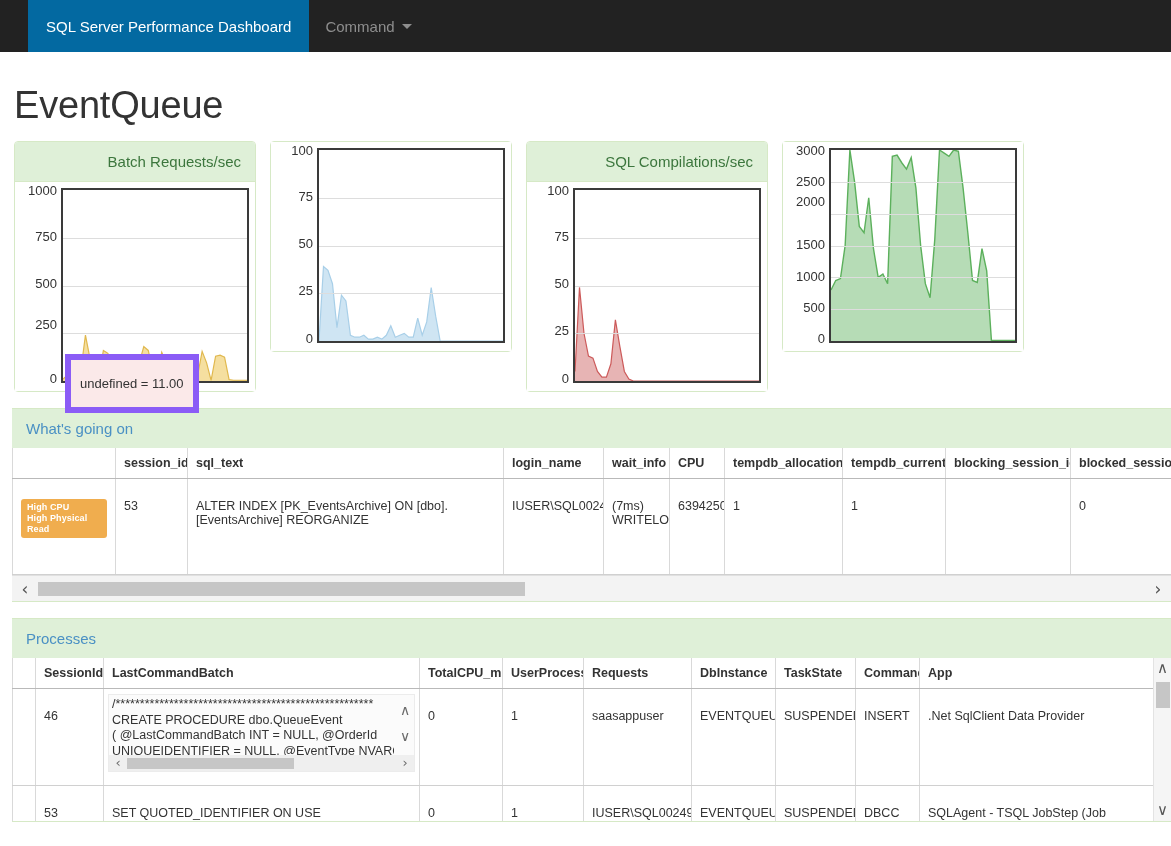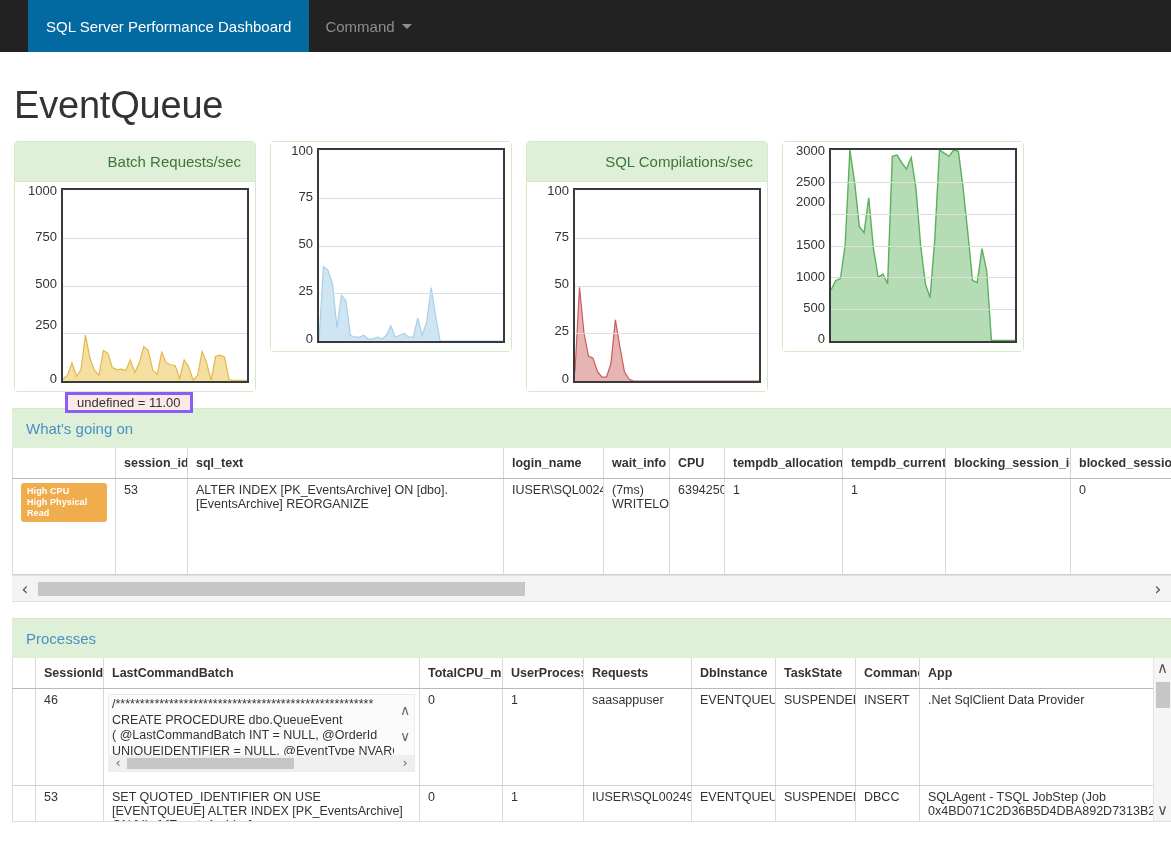--- a/index.html
+++ b/index.html
@@ -113,24 +113,24 @@
     overflow: hidden;
   }
   .plot svg { display: block; width: 100%; height: 100%; }
   .gridline {
     position: absolute; left: 0; right: 0;
     height: 1px; background: #dddddd;
   }
   .tooltip {
     position: absolute;
     background: #fbe9e9;
-    border: 3px solid #8b5cf6;
+    border: 6px solid #8b5cf6;
     color: #333;
     font-size: 13px;
-    padding: 0 9px;
+    padding: 16px 9px;
     left: 50px;
     bottom: -22px;
     white-space: nowrap;
   }
 
   
   .section {
     margin: 16px 0 0 12px;
     border-top: 1px solid #d6e9c6;
     border-bottom: 1px solid #d6e9c6;
@@ -161,21 +161,21 @@
     color: #333;
     padding: 8px 8px;
     border-right: 1px solid #d9d9d9;
     border-bottom: 1px solid #b9b9b9;
     vertical-align: middle;
     background: #fff;
     white-space: nowrap;
     overflow: hidden;
   }
   table.grid td {
-    padding: 4px 8px;
+    padding: 20px 8px;
     border-right: 1px solid #d9d9d9;
     border-bottom: 1px solid #d0d0d0;
     vertical-align: top;
     color: #333;
     background: #fff;
     overflow: hidden;
   }
   table.grid tr > th:first-child,
   table.grid tr > td:first-child { border-left: 1px solid #d9d9d9; }
 

